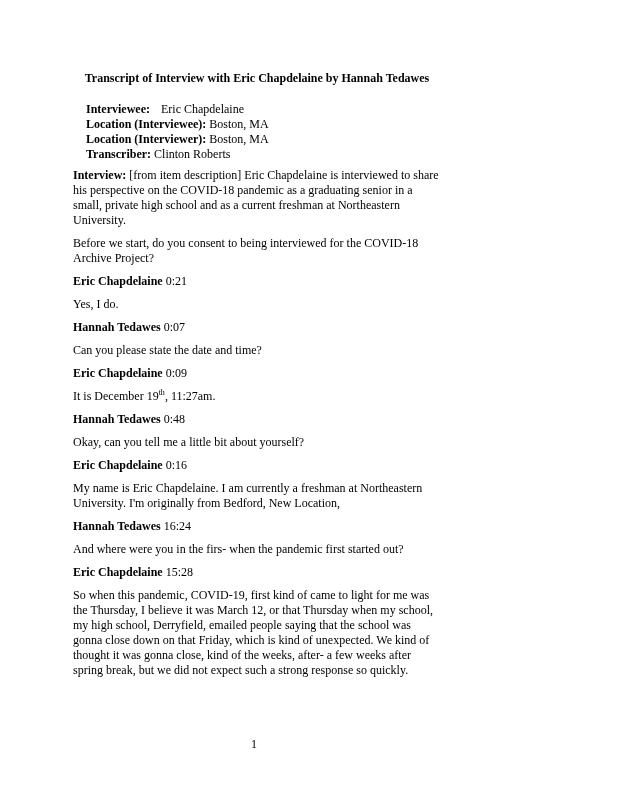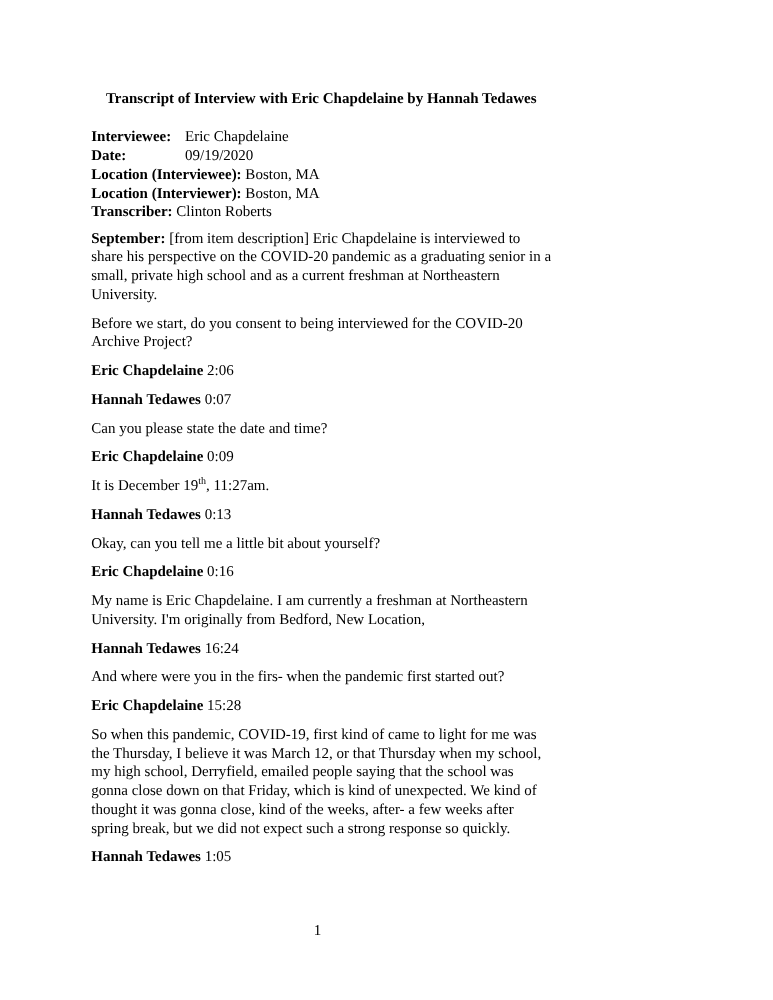--- a/index.html
+++ b/index.html
@@ -26,20 +26,21 @@
     line-height: 16px;
     font-weight: bold;
     text-align: center;
     margin: 0 0 16px 0;
   }
   .meta {
     margin: 0;
   }
   .meta-row {
     line-height: 15px;
+    margin-left: 13px;
   }
   .b {
     font-weight: bold;
   }
   .tab {
     display: inline-block;
     min-width: 72px;
   }
   .para {
     margin: 0 0 8px 0;
@@ -68,64 +69,61 @@
   <div class="content">
 
     <h1 class="title">Transcript of Interview with Eric Chapdelaine by Hannah Tedawes</h1>
 
     <div class="meta">
       <div class="meta-row">
         <span class="b tab">Interviewee:</span>
         <span>Eric Chapdelaine</span>
       </div>
       <div class="meta-row">
-        <span class="b tab">Date:</span>
-        <span>09/19/2020</span>
-      </div>
-      <div class="meta-row">
         <span class="b">Location (Interviewee):</span>
         <span>Boston, MA</span>
       </div>
       <div class="meta-row">
         <span class="b">Location (Interviewer):</span>
         <span>Boston, MA</span>
       </div>
       <div class="meta-row">
         <span class="b">Transcriber:</span>
         <span>Clinton Roberts</span>
       </div>
     </div>
 
     <p class="para abstract">
-      <span class="b">September:</span>
-      <span>[from item description] Eric Chapdelaine is interviewed to share his perspective on the COVID-20 pandemic as a graduating senior in a small, private high school and as a current freshman at Northeastern University.</span>
+      <span class="b">Interview:</span>
+      <span>[from item description] Eric Chapdelaine is interviewed to share his perspective on the COVID-18 pandemic as a graduating senior in a small, private high school and as a current freshman at Northeastern University.</span>
     </p>
 
-    <p class="para">Before we start, do you consent to being interviewed for the COVID-20 Archive Project?</p>
+    <p class="para">Before we start, do you consent to being interviewed for the COVID-18 Archive Project?</p>
 
     <p class="para">
       <span class="b">Eric Chapdelaine</span>
-      <span>2:06</span>
+      <span>0:21</span>
     </p>
+    <p class="para">Yes, I do.</p>
 
     <p class="para">
       <span class="b">Hannah Tedawes</span>
       <span>0:07</span>
     </p>
     <p class="para">Can you please state the date and time?</p>
 
     <p class="para">
       <span class="b">Eric Chapdelaine</span>
       <span>0:09</span>
     </p>
     <p class="para"><span>It is December 19</span><sup class="ord">th</sup><span>, 11:27am.</span></p>
 
     <p class="para">
       <span class="b">Hannah Tedawes</span>
-      <span>0:13</span>
+      <span>0:48</span>
     </p>
     <p class="para">Okay, can you tell me a little bit about yourself?</p>
 
     <p class="para">
       <span class="b">Eric Chapdelaine</span>
       <span>0:16</span>
     </p>
     <p class="para">My name is Eric Chapdelaine. I am currently a freshman at Northeastern University. I'm originally from Bedford, New Location,</p>
 
     <p class="para">
@@ -133,21 +131,17 @@
       <span>16:24</span>
     </p>
     <p class="para">And where were you in the firs- when the pandemic first started out?</p>
 
     <p class="para">
       <span class="b">Eric Chapdelaine</span>
       <span>15:28</span>
     </p>
     <p class="para">So when this pandemic, COVID-19, first kind of came to light for me was the Thursday, I believe it was March 12, or that Thursday when my school, my high school, Derryfield, emailed people saying that the school was gonna close down on that Friday, which is kind of unexpected. We kind of thought it was gonna close, kind of the weeks, after- a few weeks after spring break, but we did not expect such a strong response so quickly.</p>
 
-    <p class="para">
-      <span class="b">Hannah Tedawes</span>
-      <span>1:05</span>
-    </p>
 
   </div>
 
   <div class="page-number">1</div>
 </div>
 
 </body></html>

